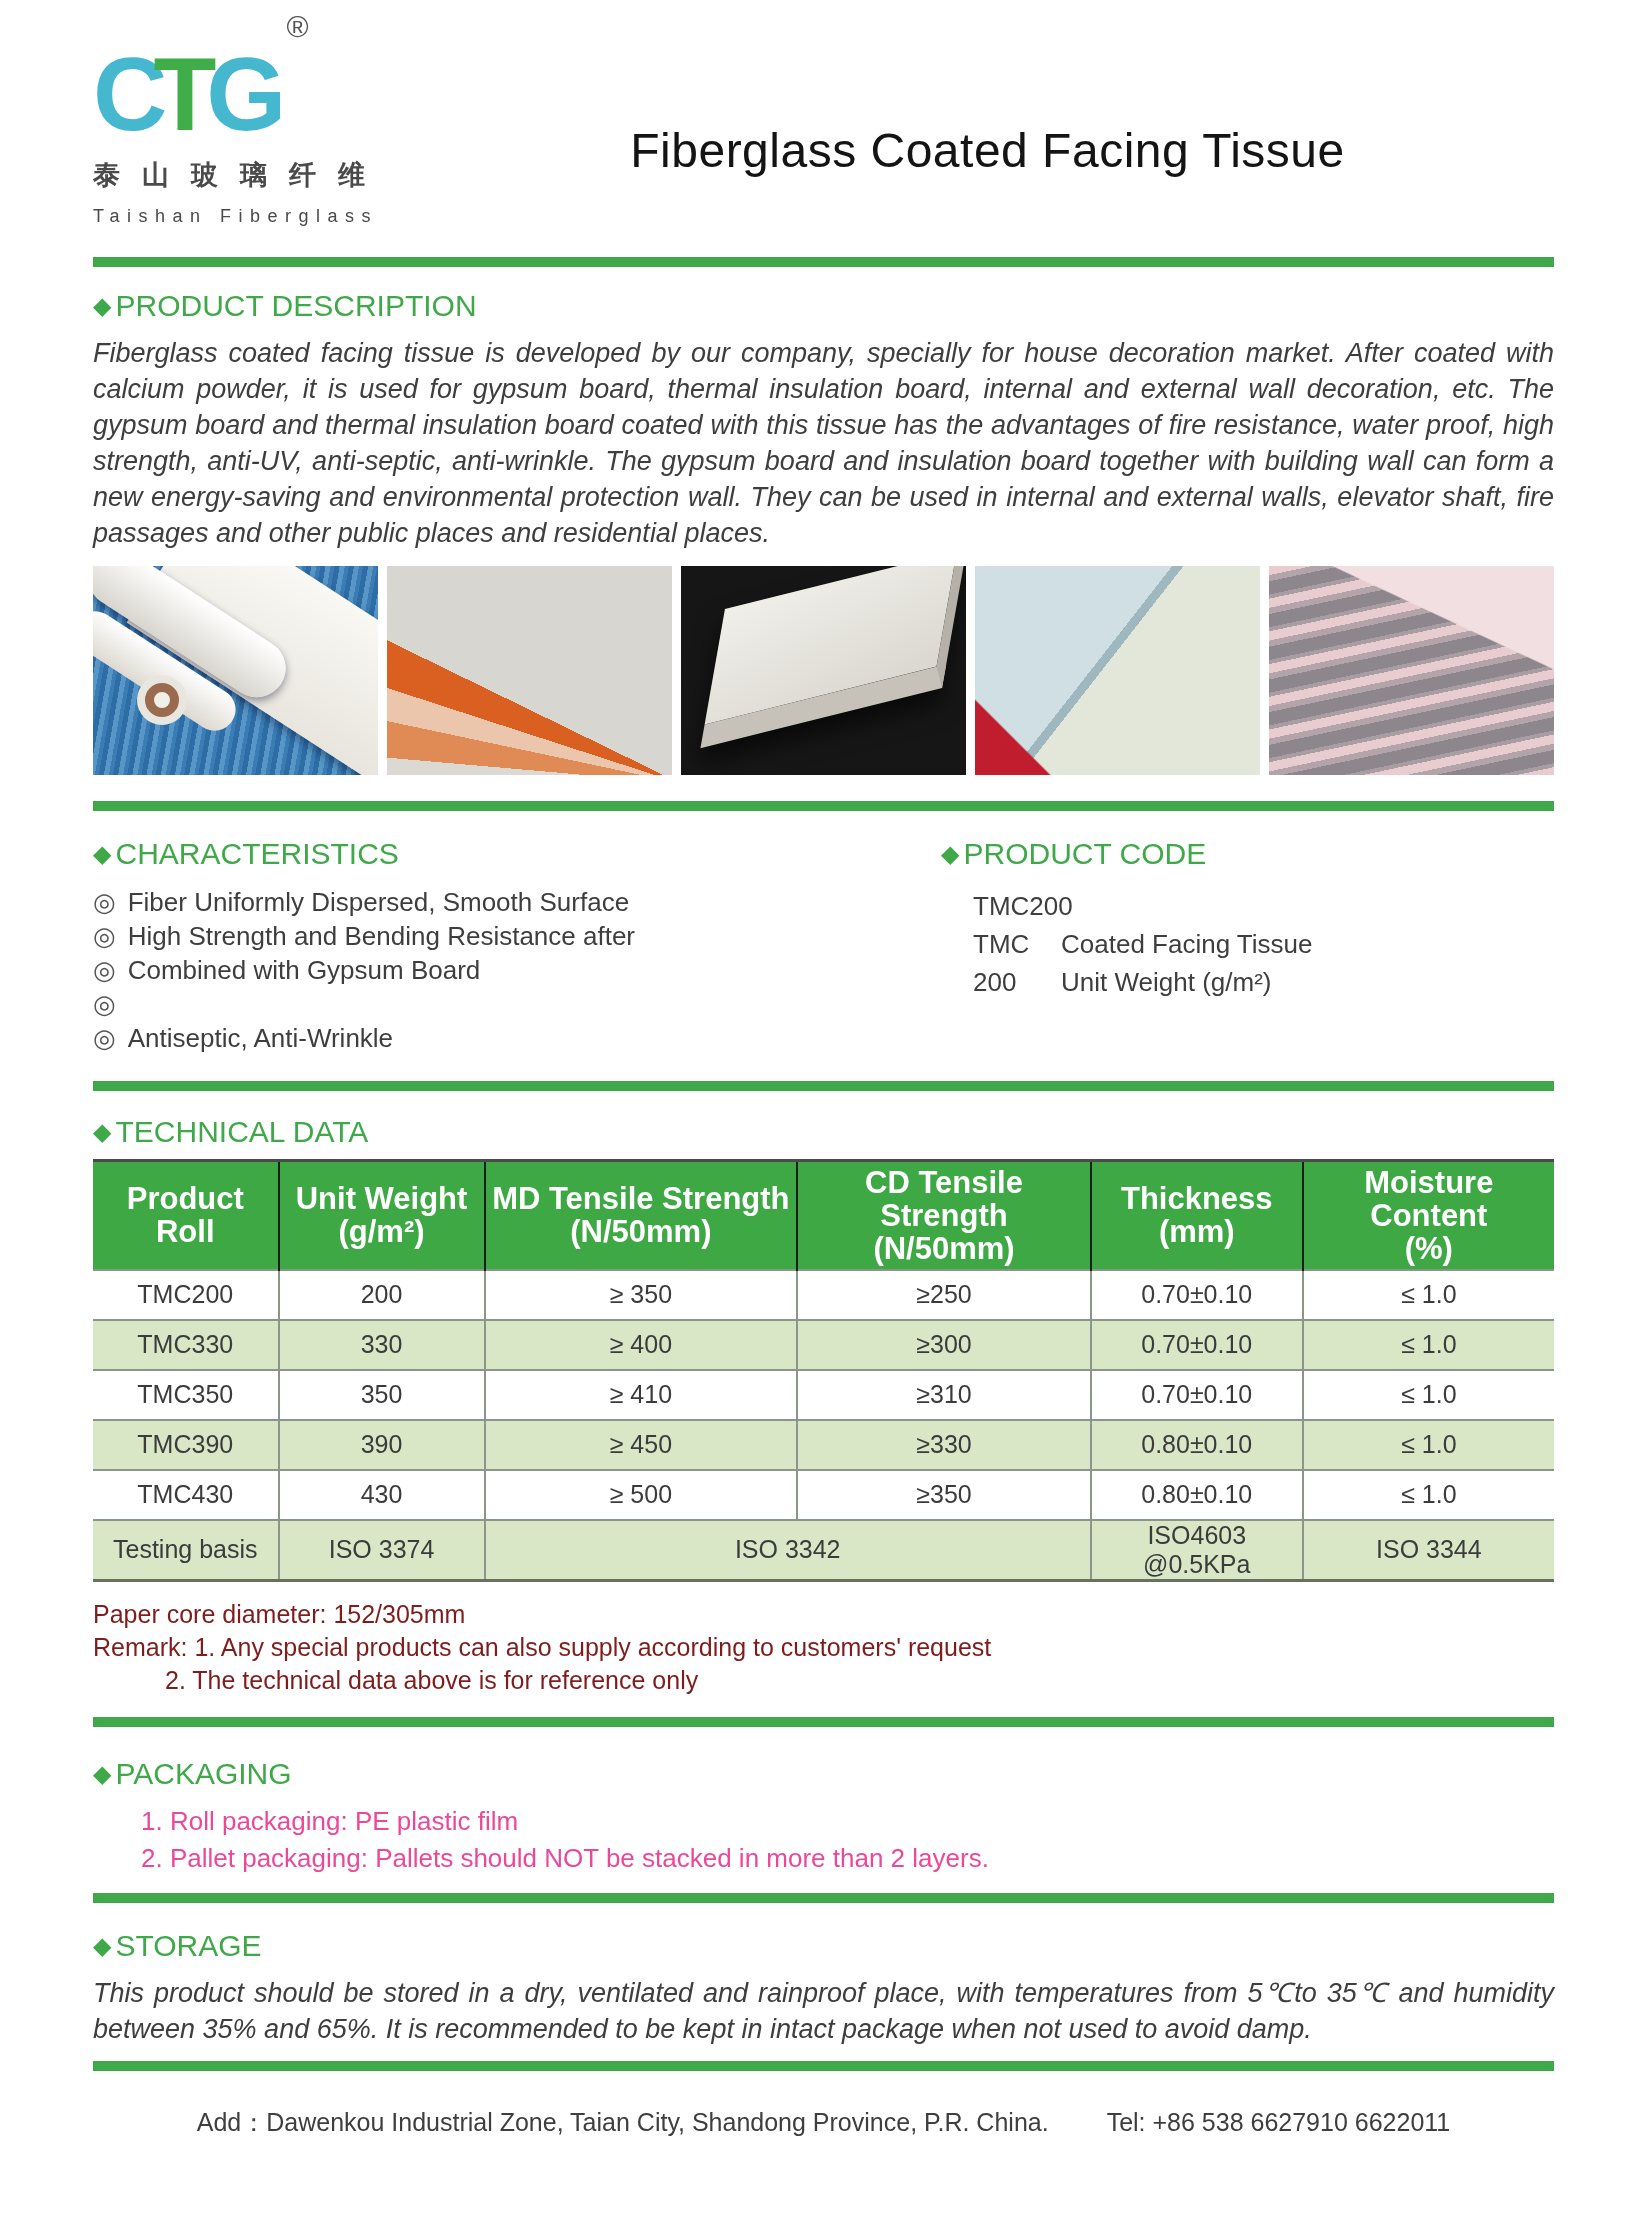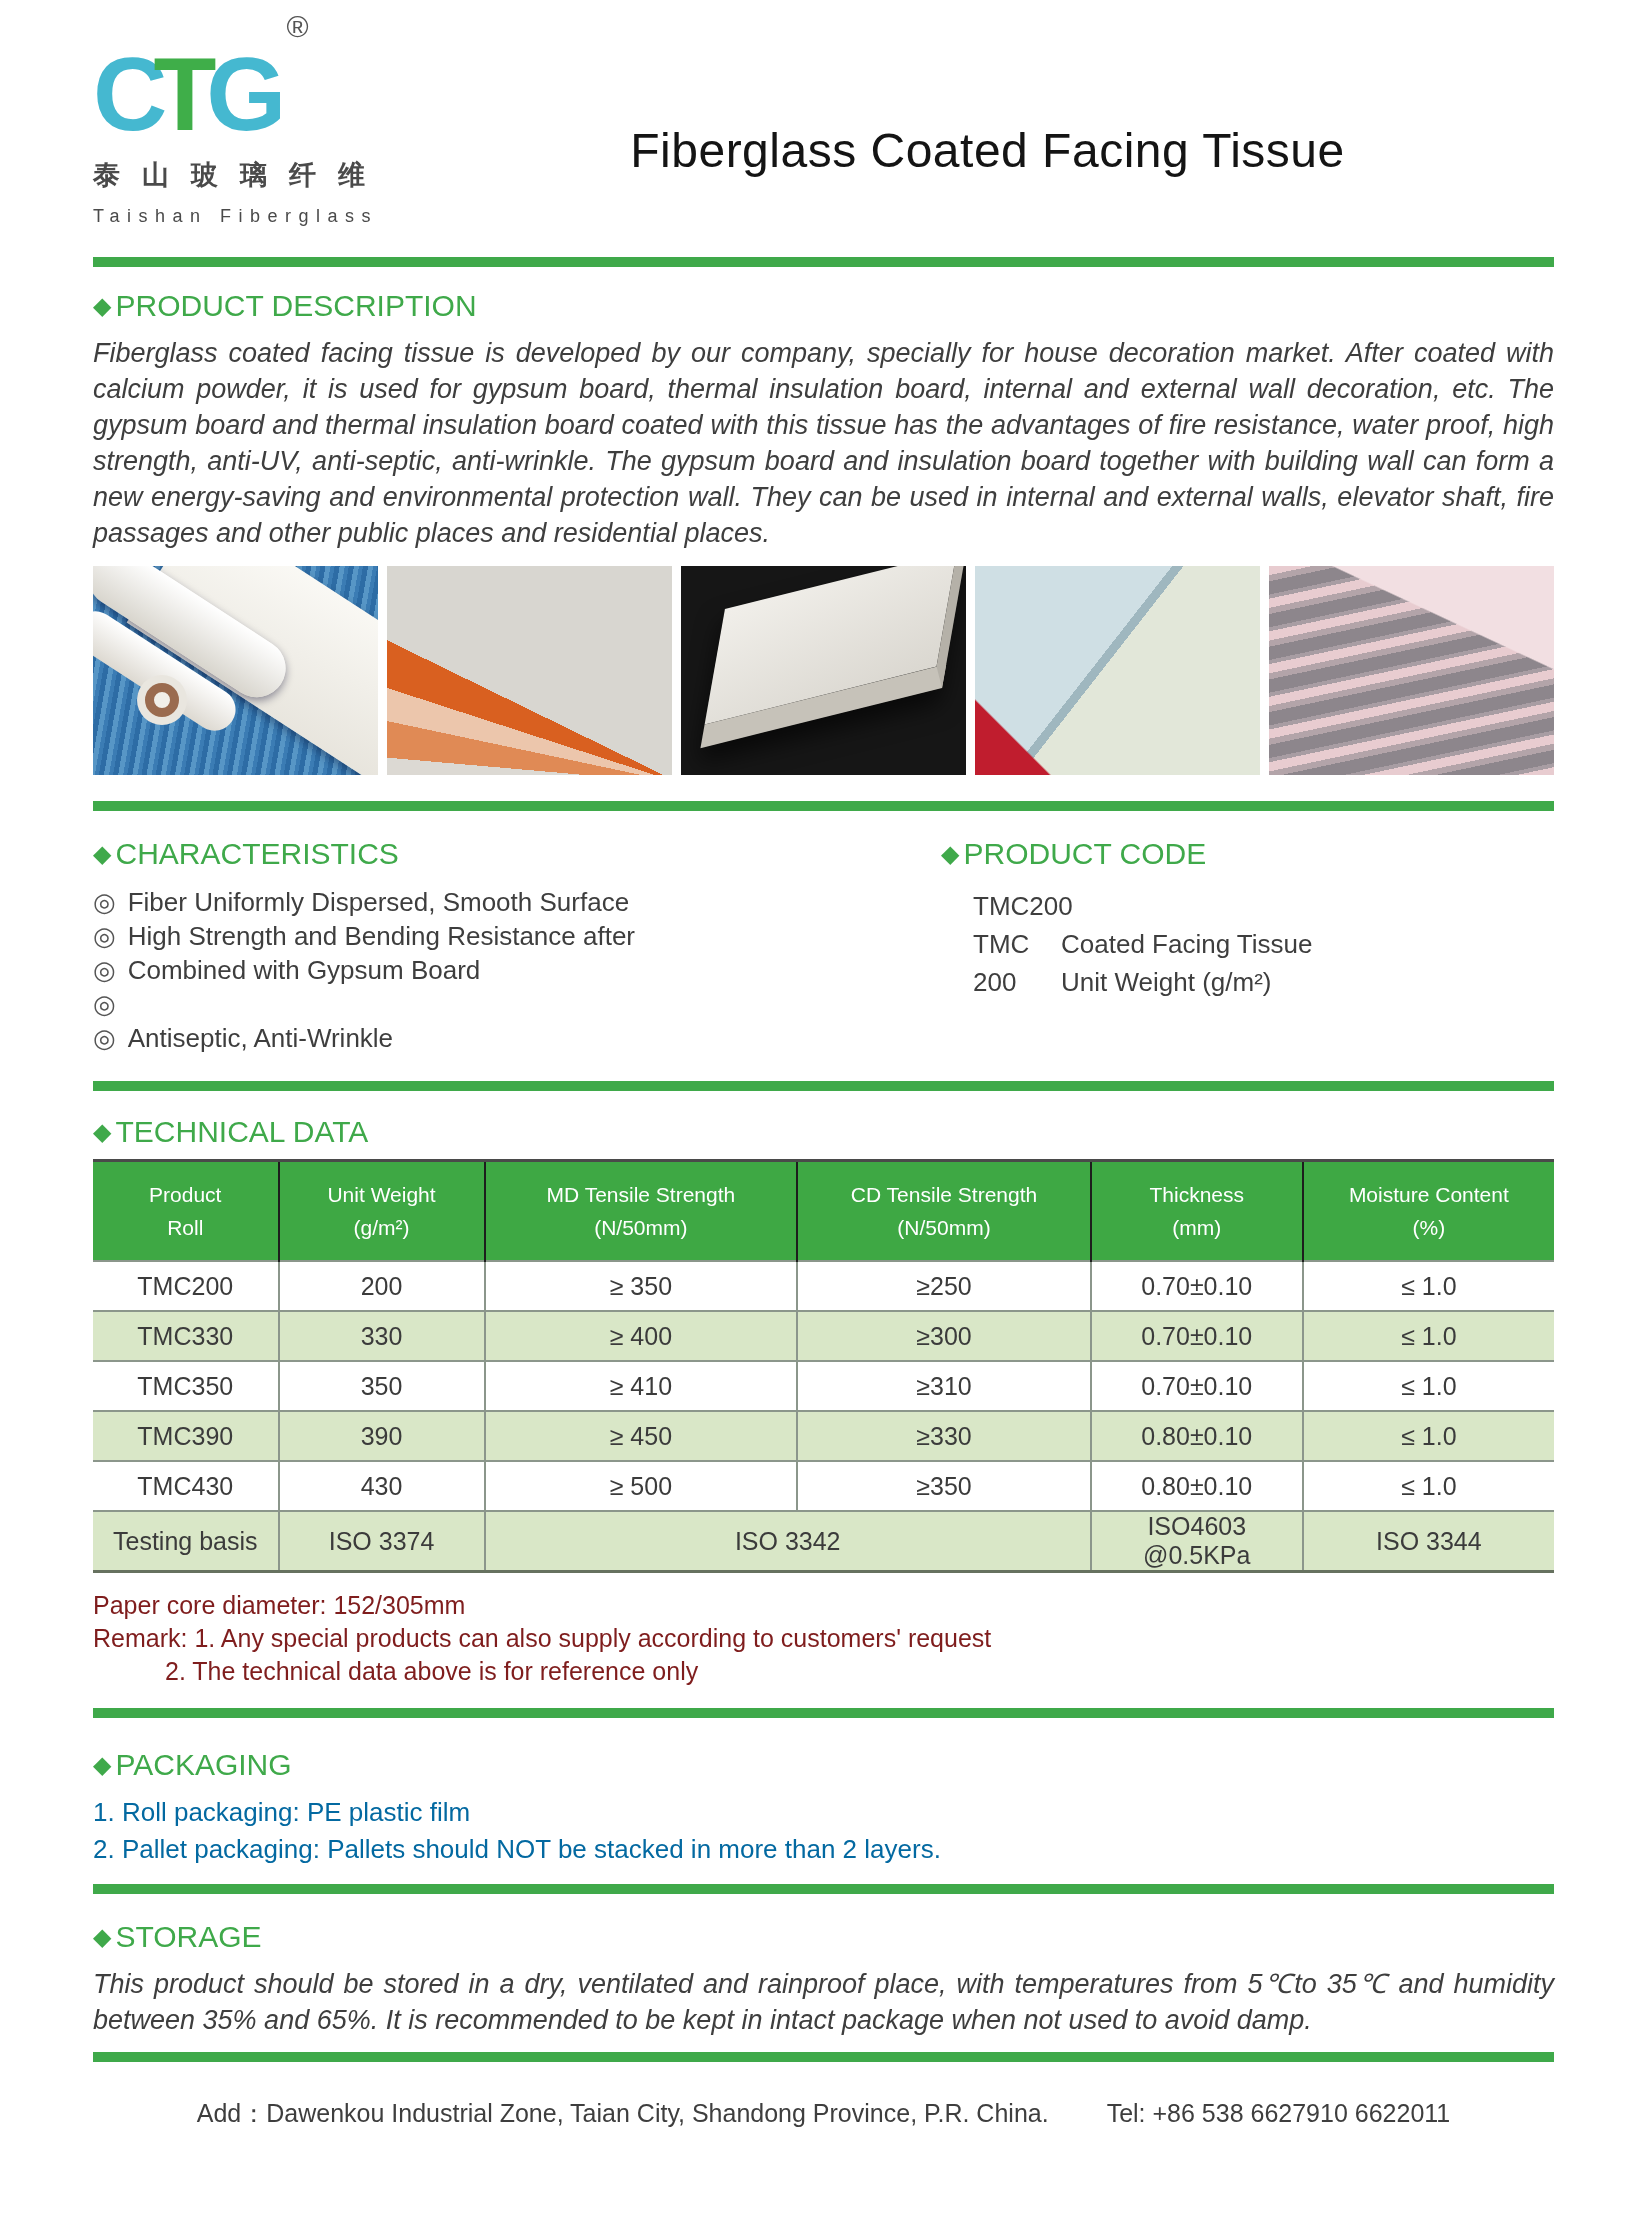--- a/index.html
+++ b/index.html
@@ -63,42 +63,42 @@
   .code-line .code { display:inline-block; min-width:88px; }
 
   
   .bar-3 { margin-top:26px; }
   .td-heading { margin-top:24px; }
   table.tech { width:100%; border-collapse:collapse; margin-top:10px; border-top:3px solid #4a4a4a; border-bottom:3px solid #66715f; }
   table.tech col.c0 { width:12.7%; } table.tech col.c1 { width:14.1%; }
   table.tech col.c2 { width:21.4%; } table.tech col.c3 { width:20.1%; }
   table.tech col.c4 { width:14.5%; } table.tech col.c5 { width:17.2%; }
   table.tech th {
-    background:var(--table-green); color:#ffffff; font-weight:normal;
-    font-size:21px; line-height:33px; height:101px; border-left:2px solid #1d1d1d;
+    background:var(--table-green); color:#ffffff; font-weight:bold;
+    font-size:31px; line-height:33px; height:101px; border-left:2px solid #1d1d1d;
     text-align:center; vertical-align:middle; padding:4px 2px;
   }
   table.tech th:first-child { border-left:none; }
   table.tech td {
     font-size:25px; text-align:center; vertical-align:middle; height:50px;
     border:2px solid #8b968b; color:#3b3b3b; background:#ffffff;
   }
   table.tech td:first-child { border-left:none; }
   table.tech td:last-child { border-right:none; }
   tr.alt td { background:var(--row-green); }
   tr.testing td { background:var(--row-green); height:57px; }
   .notes { margin-top:16px; }
   .note { font-size:25px; line-height:33px; color:#7f1d1d; }
   .note.indent { padding-left:72px; }
 
   
   .bar-4 { margin-top:20px; }
   .pk-heading { margin-top:30px; }
   .pk-items { margin-top:12px; }
-  .pk-item { font-size:26px; line-height:37px; color:#0369a1; }
+  .pk-item { font-size:26px; line-height:37px; color:#ec4899;margin-left:48px; }
   .bar-5 { margin-top:16px; }
   .st-heading { margin-top:26px; }
   .st-body { margin-top:12px; }
   .bar-6 { margin-top:14px; }
 
   
   .footer { margin-top:34px; font-size:25px; color:#3e3e3e; }
   .f-line { display:flex; justify-content:center; line-height:34px; }
   .f-line1 .gap { width:58px; }
   .f-line2 .gap { width:70px; }

